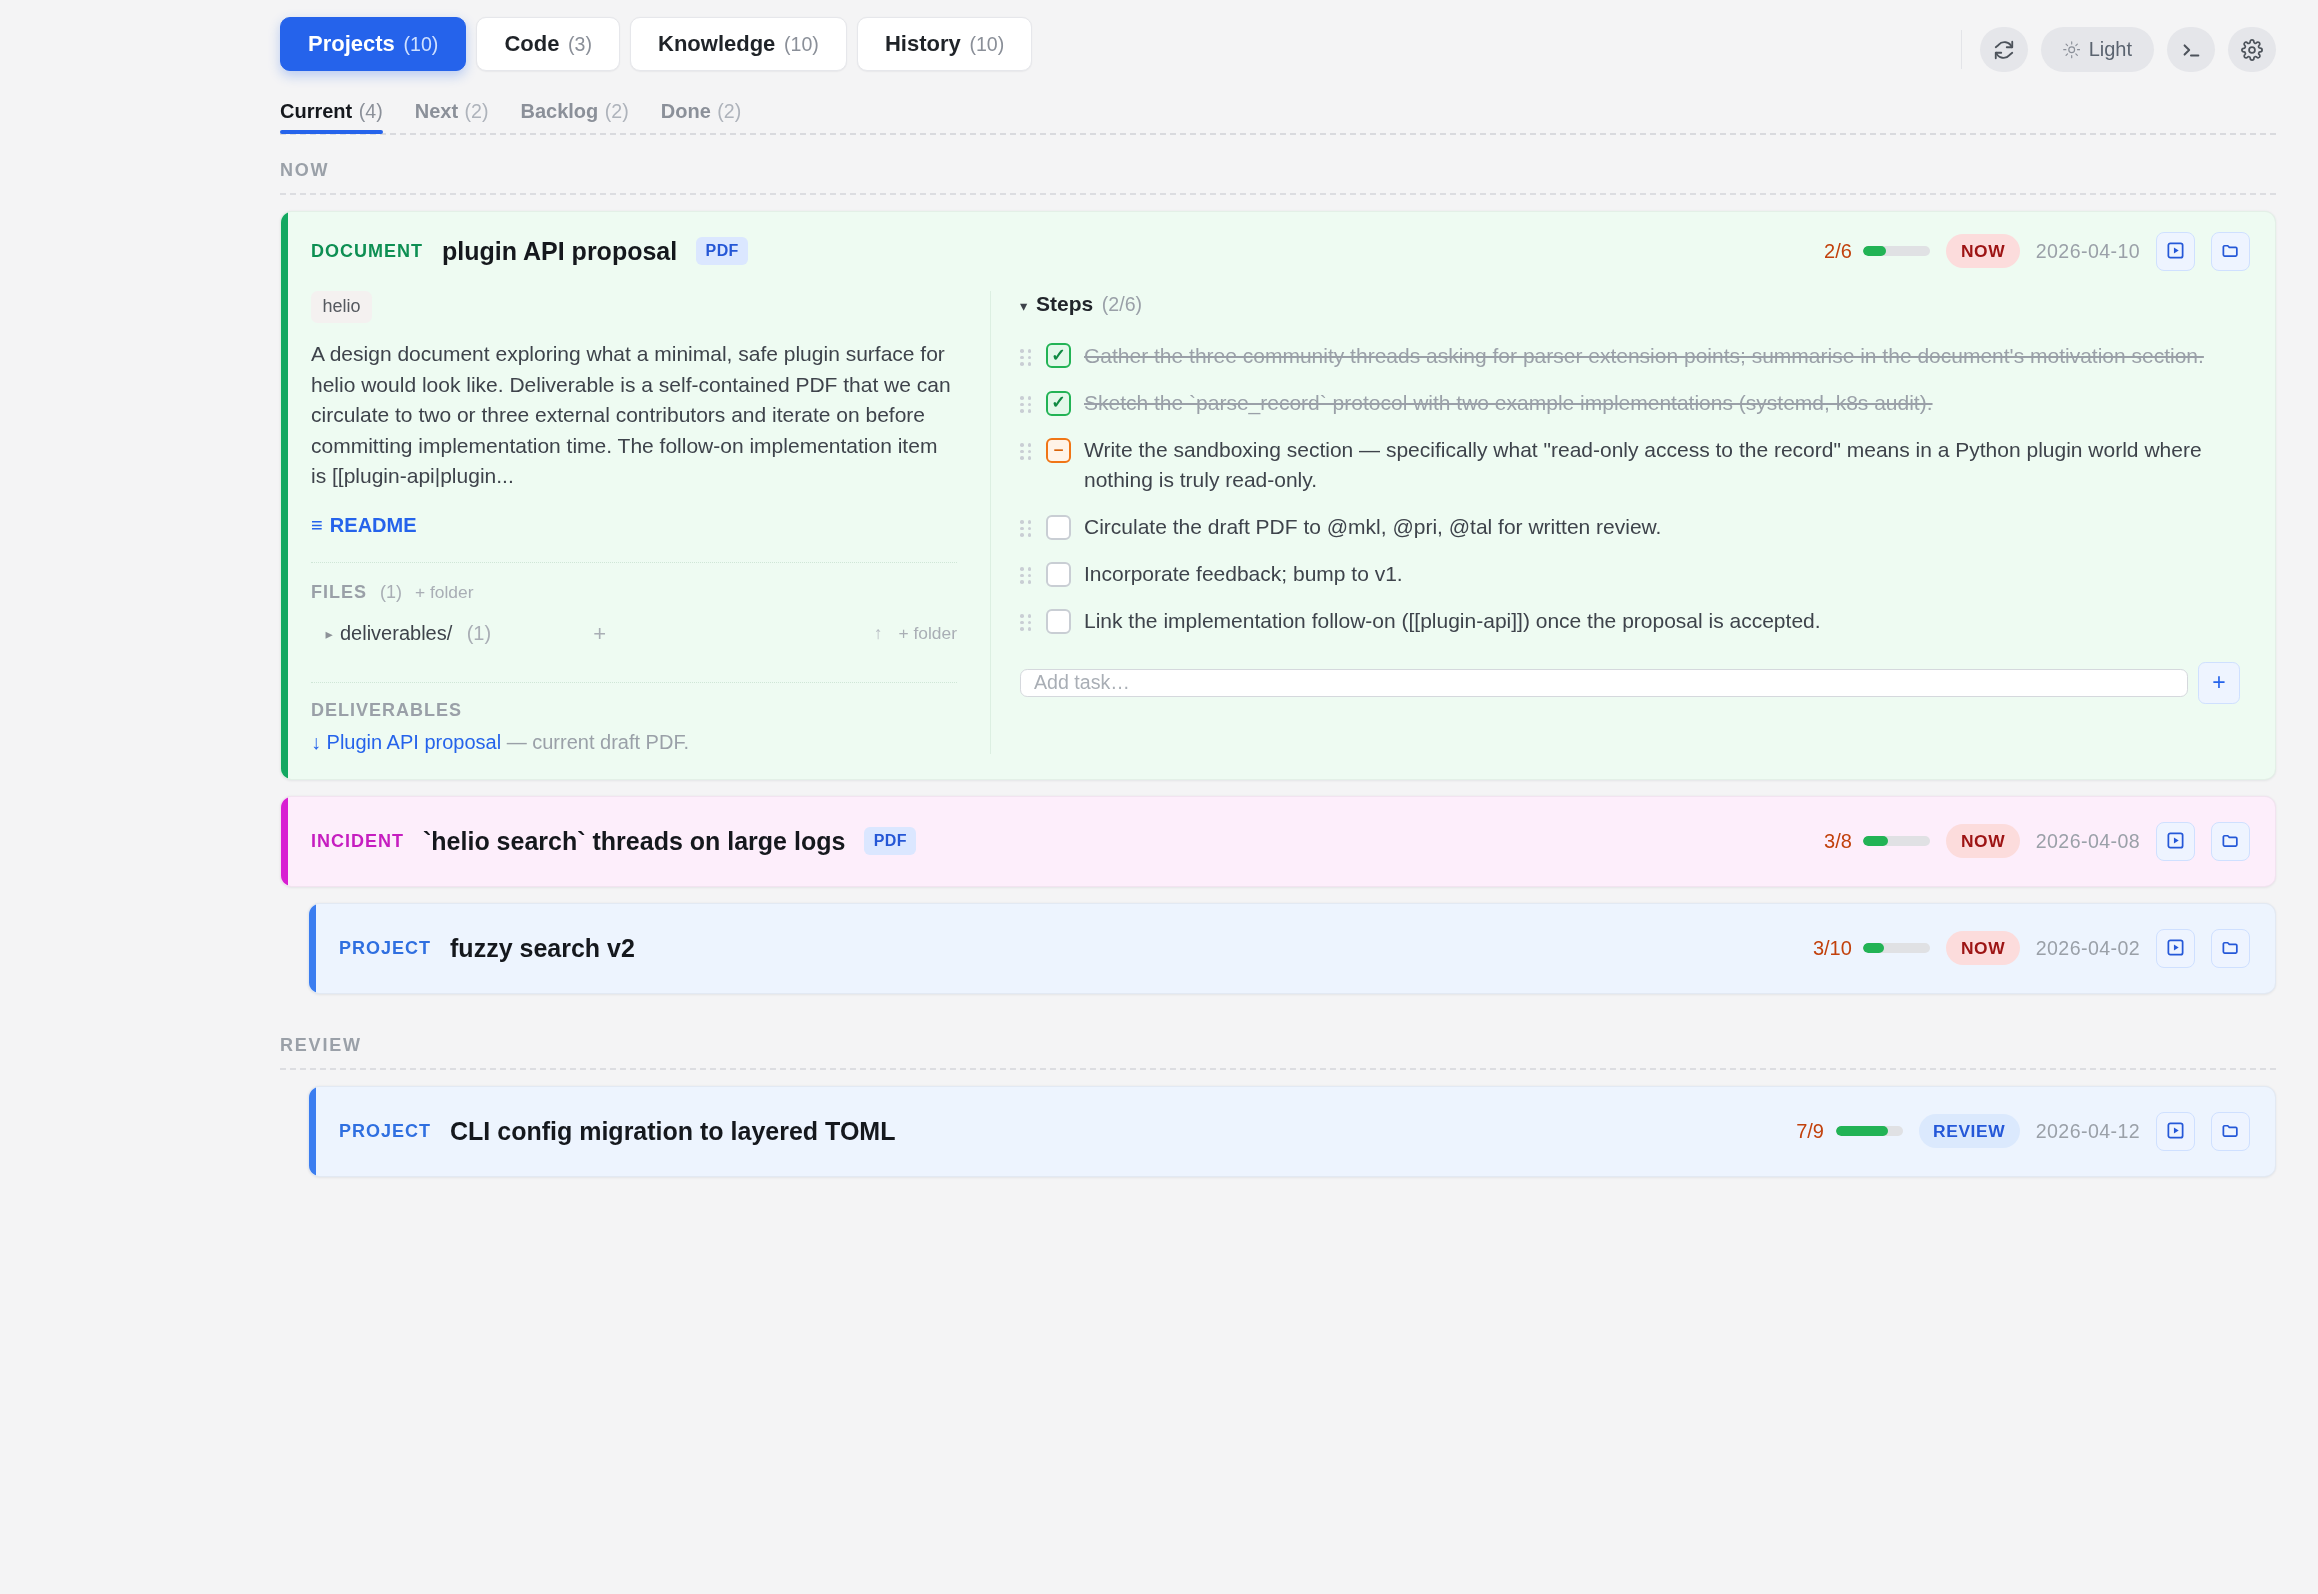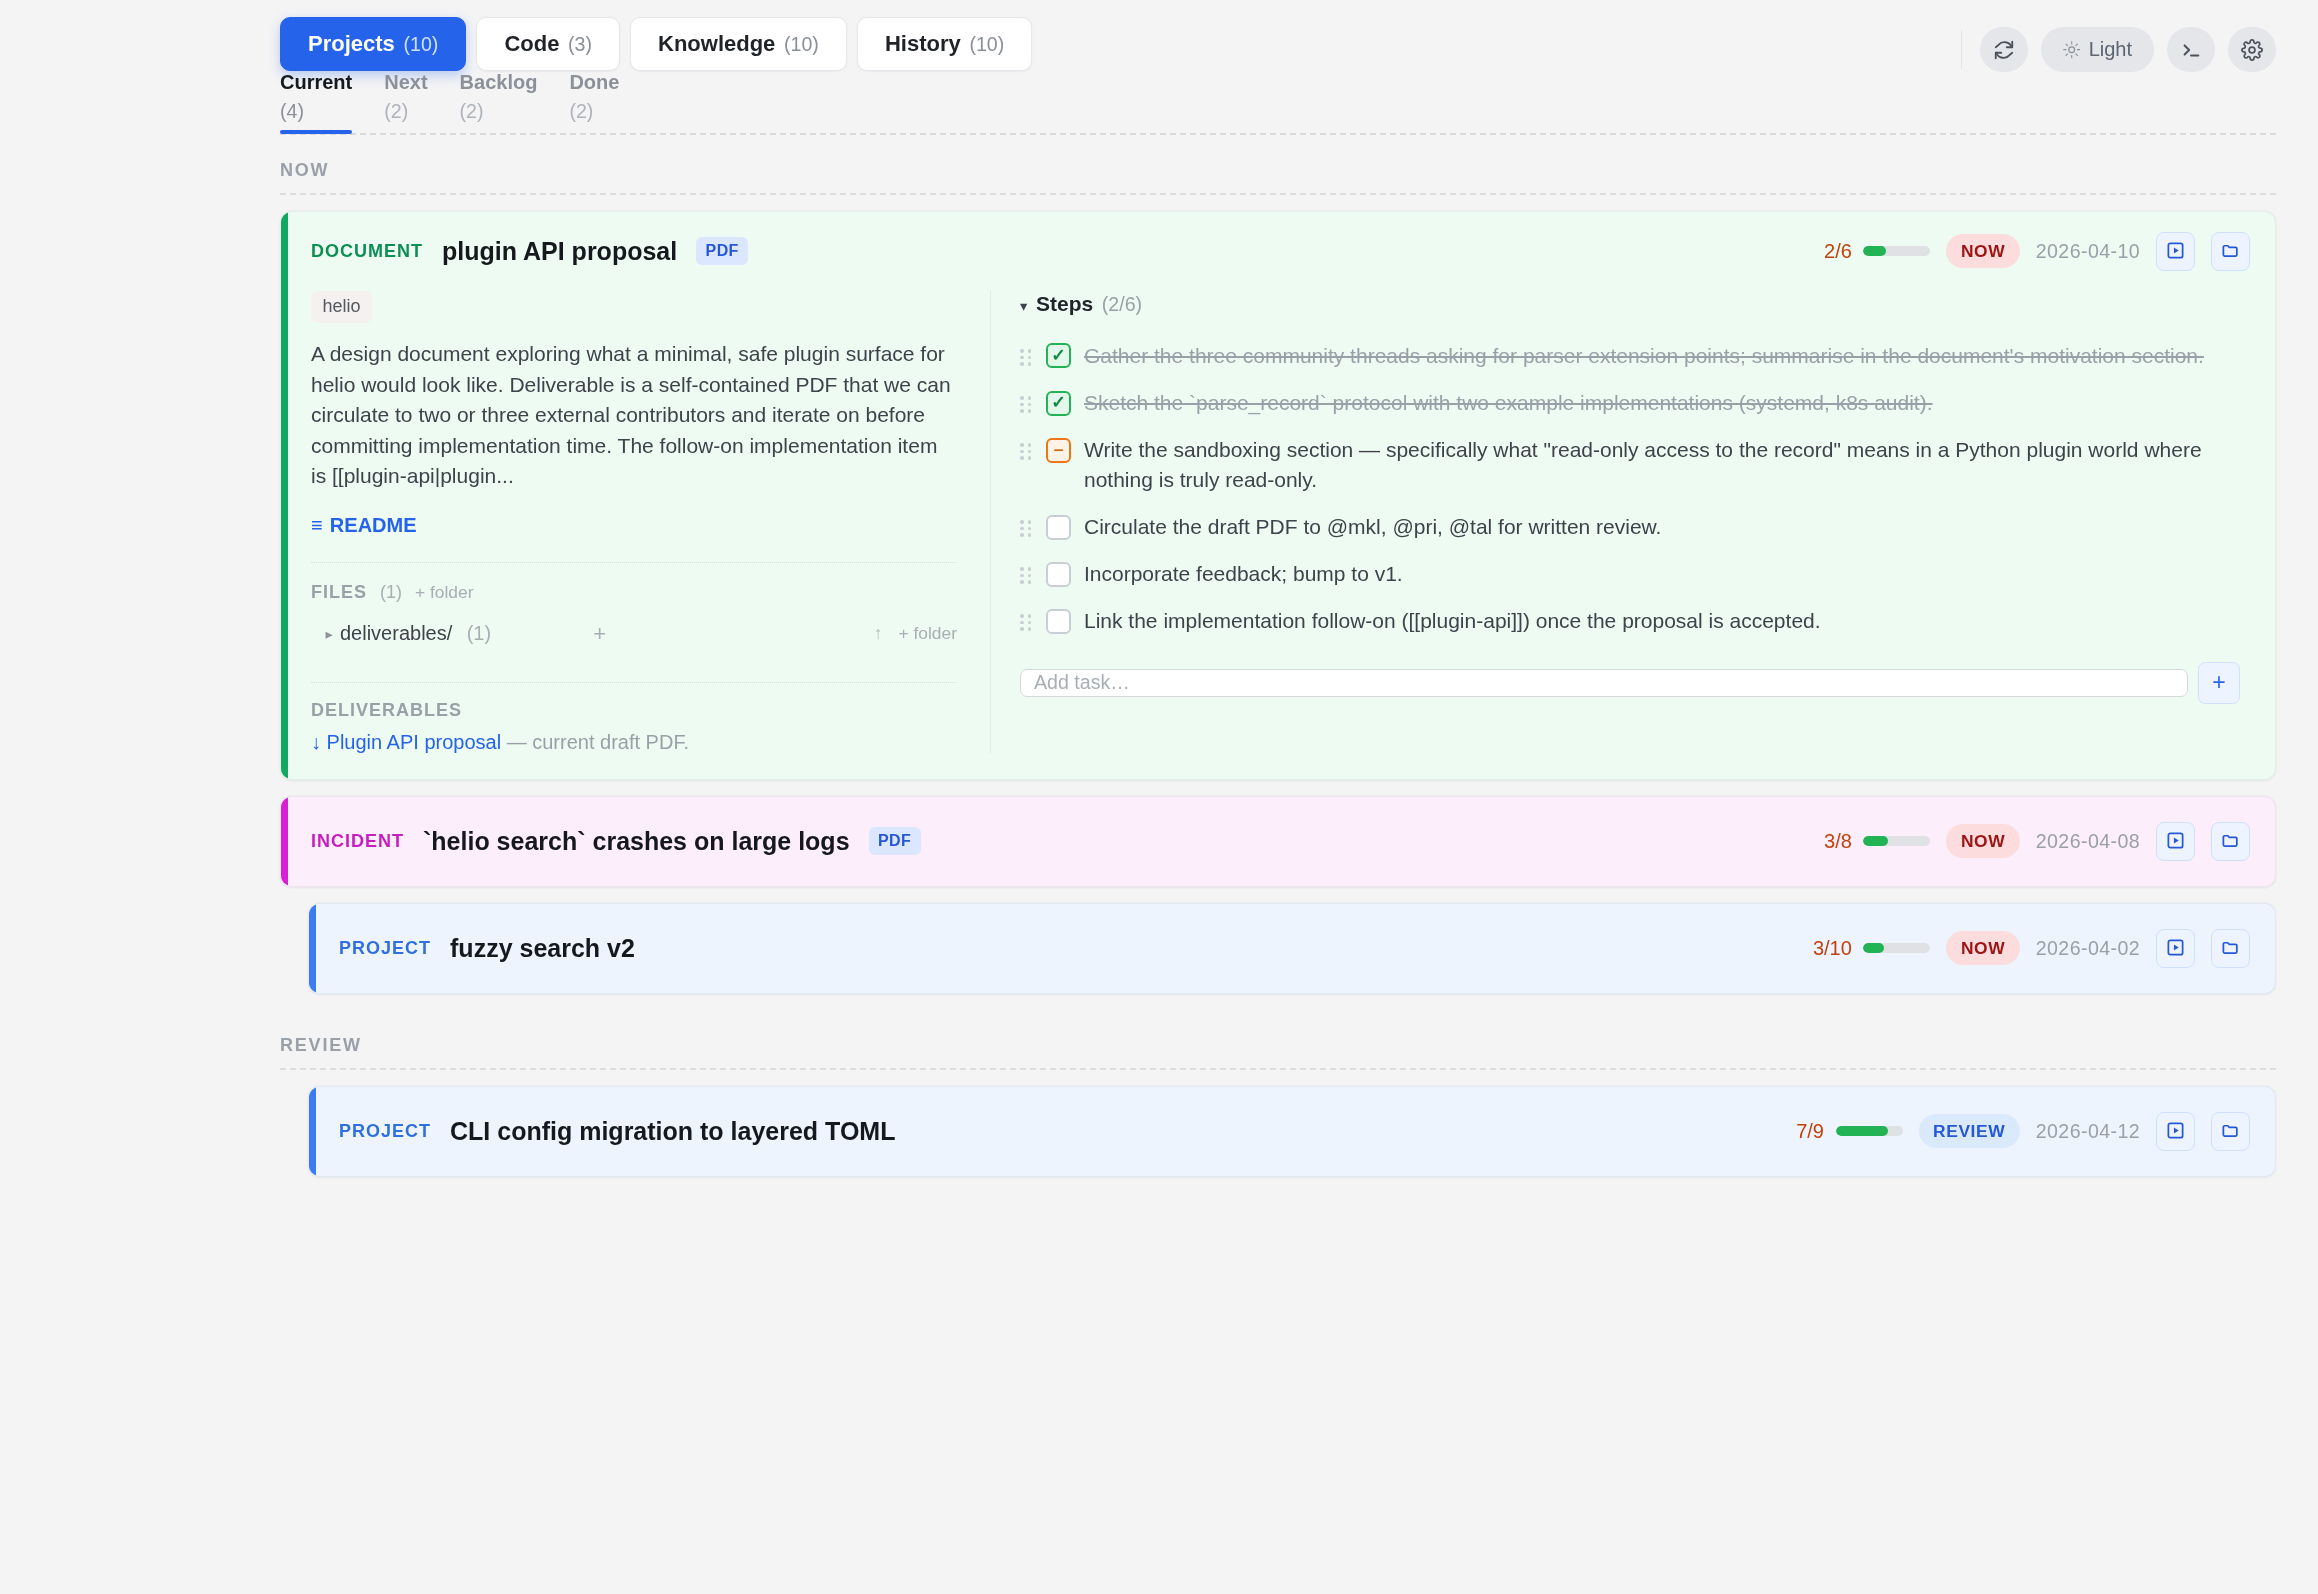--- a/index.html
+++ b/index.html
@@ -48,21 +48,21 @@
   .tb-btn .lbl { font-size: 20px; color: #5b6personally; }
   .tb-btn .lbl { font-size: 20px; color: #5b6470; }
   .tb-btn svg { display: block; }
 
   
   .subtabs-wrap { padding: 0 43px 0 280px; position: relative; }
   .subtabs { display: flex; gap: 32px; align-items: flex-end; height: 48px; }
   .subtab {
     font-size: 20px; color: #8b9099; font-weight: 700; cursor: pointer;
     display: flex; align-items: baseline; gap: 6.5px; padding-bottom: 10px;
-    position: relative; white-space: nowrap; flex-direction: column;
+    position: relative; white-space: nowrap;
   }
   .subtab .count { font-weight: 400; font-size: 19.6px; color: #aeb3bb; }
   .subtab.active { color: #15181d; }
   .subtab.active .count { color: #8b9099; }
   .subtab.active::after {
     content: ""; position: absolute; left: 0; right: 0; bottom: -1.4px;
     height: 4.3px; background: #2563eb; border-radius: 2.2px;
   }
   .subtab-rule {
     margin: 0 43px 0 280px;
@@ -456,21 +456,21 @@
             <span class="addbtn">+</span>
           </div>
         </div>
       </div>
     </div>
 
     <div class="card incident row-card">
       <div class="card-head">
         <div class="head-left">
           <span class="kind incident">INCIDENT</span>
-          <span class="card-title">`helio search` crashes on large logs</span>
+          <span class="card-title">`helio search` threads on large logs</span>
           <span class="pdf-badge">PDF</span>
         </div>
         <div class="head-right">
           <div class="progress-wrap">
             <span class="progress-txt">3/8</span>
             <span class="bar">
                 <i style="width:37%"></i>
               </span>
           </div>
           <span class="status now">NOW</span>

